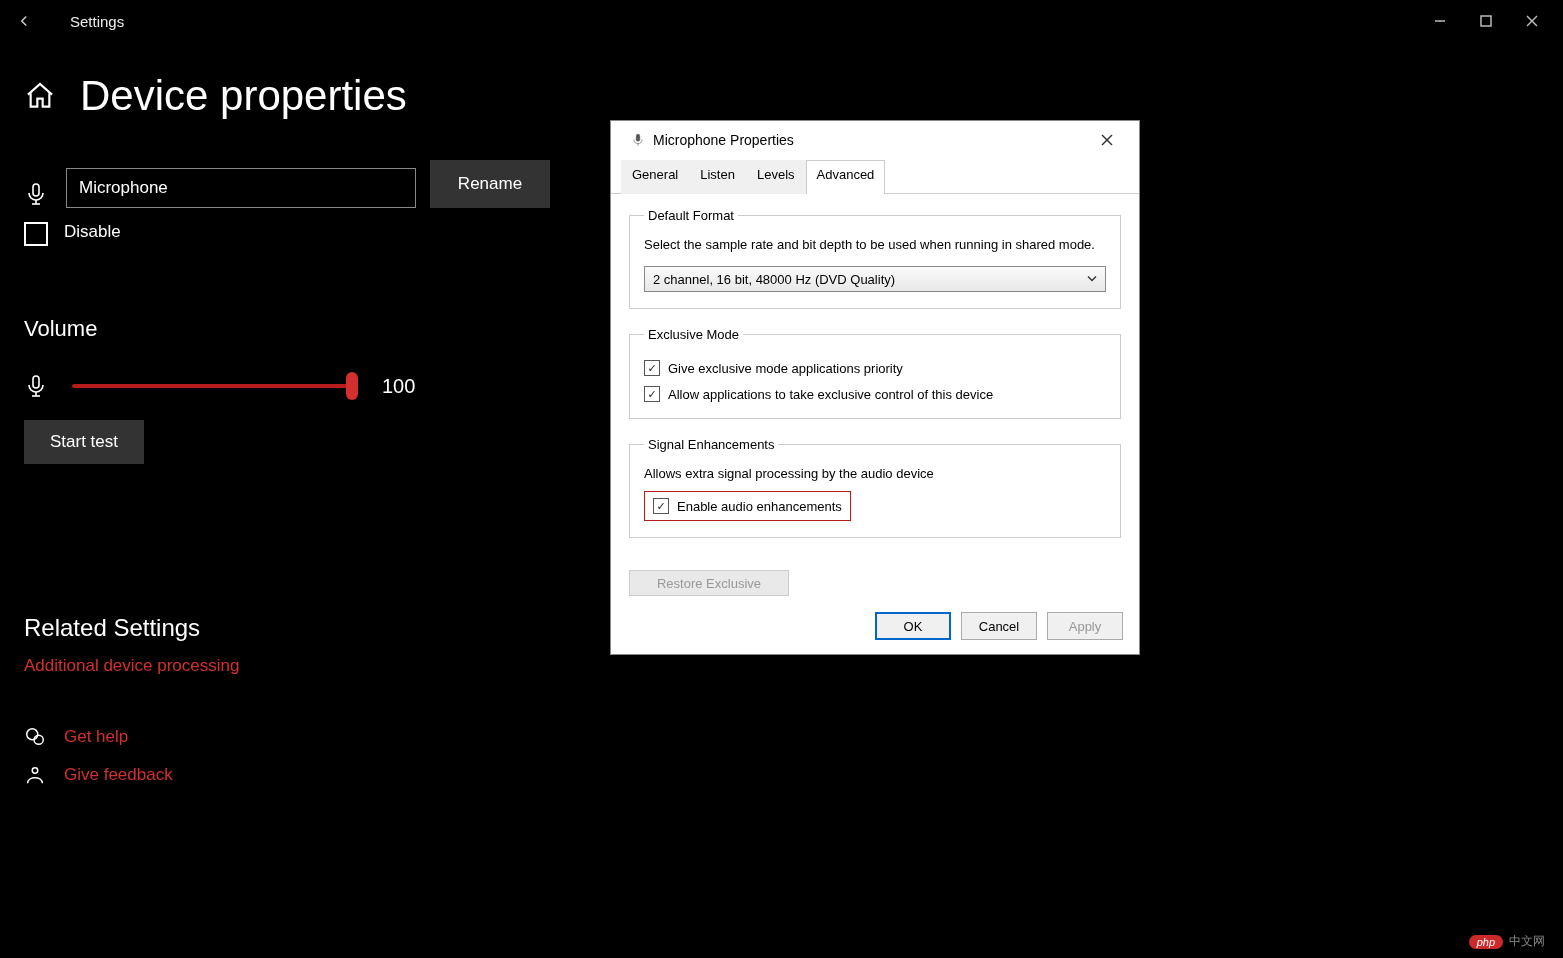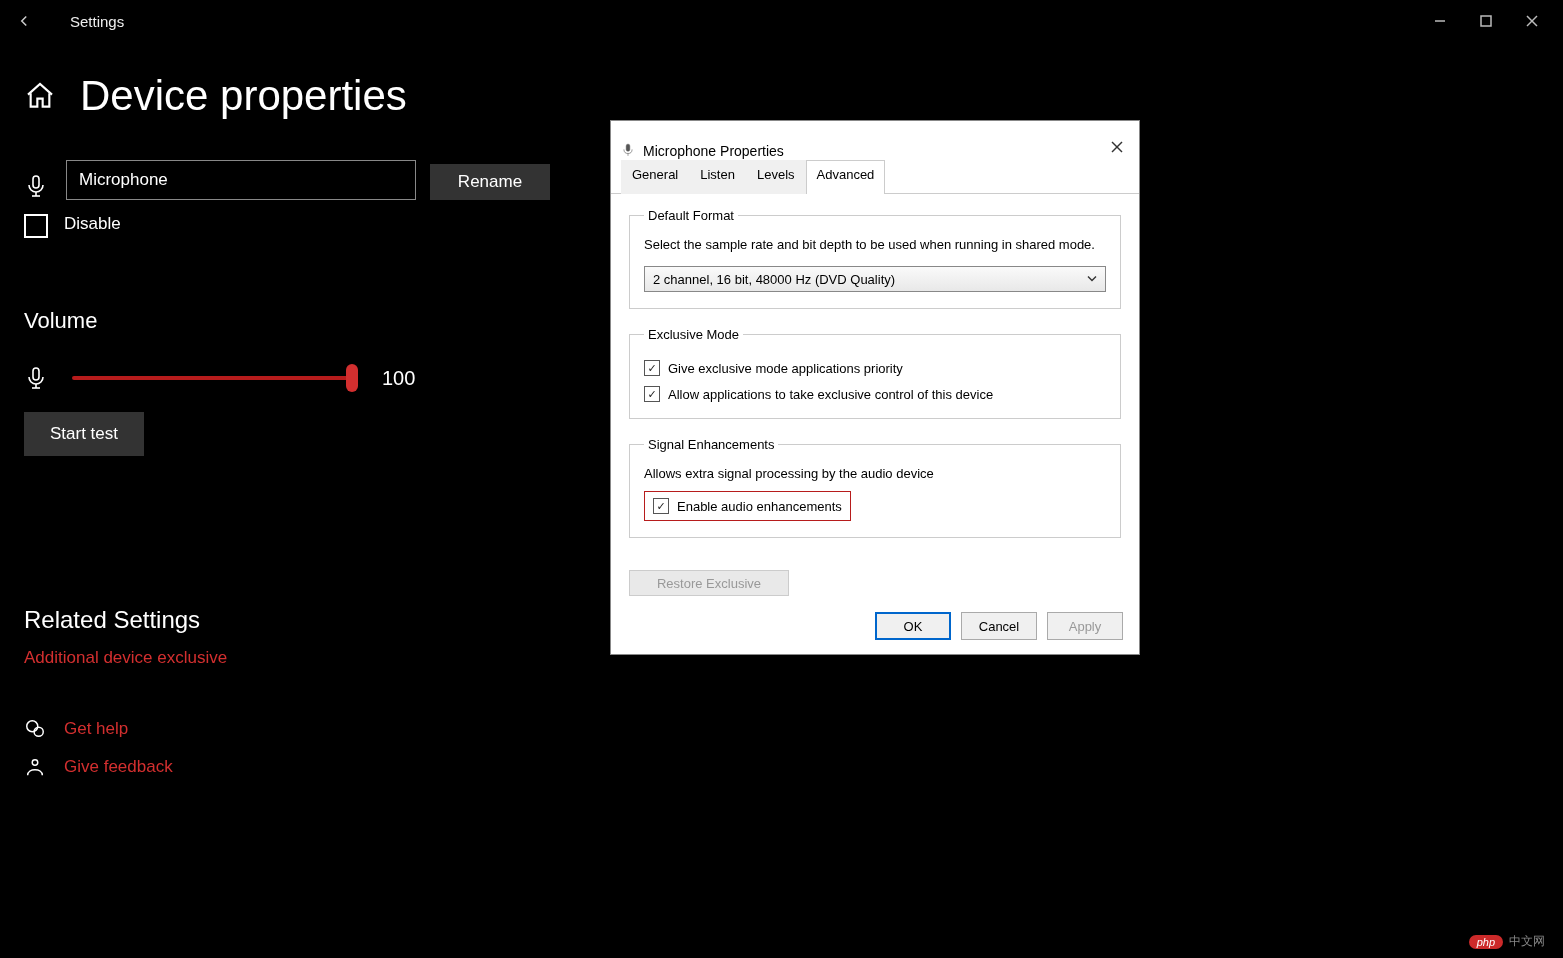--- a/index.html
+++ b/index.html
@@ -16,21 +16,21 @@
   
   .page-header { display: flex; align-items: center; margin: 30px 0 40px 24px; }
   .page-header .home { width: 32px; height: 32px; }
   .page-header h1 { font-weight: 400; font-size: 42px; margin-left: 24px; }
 
   
   .content { margin-left: 24px; }
   .device-row { display: flex; align-items: flex-end; gap: 14px; }
   .mic-icon { width: 28px; height: 28px; color: #fff; }
   .name-input { width: 350px; height: 40px; background: transparent; border: 1.5px solid #888; color: #fff; font-size: 17px; padding: 0 12px; outline: none; }
-  .rename-btn { height: 36px; width: 120px; background: #333; border: none; color: #fff; font-size: 17px; }
+  .rename-btn { height: 48px; width: 120px; background: #333; border: none; color: #fff; font-size: 17px; }
   .disable-row { display: flex; align-items: flex-start; gap: 16px; margin-top: 14px; }
   .chk { width: 24px; height: 24px; border: 2px solid #fff; display: inline-block; }
   .disable-label { font-size: 17px; }
 
   .volume-section { margin-top: 70px; }
   .volume-section h2 { font-weight: 400; font-size: 22px; }
   .slider-row { display: flex; align-items: center; gap: 20px; margin-top: 30px; }
   .slider-track { position: relative; width: 280px; height: 4px; background: #b71c1c; border-radius: 2px; }
   .slider-thumb { position: absolute; right: -6px; top: 50%; transform: translateY(-50%); width: 12px; height: 28px; background: #d32f2f; border-radius: 6px; }
   .vol-val { font-size: 20px; margin-left: 10px; }
@@ -39,21 +39,21 @@
   .related { margin-top: 150px; }
   .related h2 { font-weight: 400; font-size: 24px; }
   .red-link { color: #d32f2f; font-size: 17px; margin-top: 14px; display: block; }
 
   .help-row { display: flex; align-items: center; gap: 18px; margin-top: 50px; }
   .help-row + .help-row { margin-top: 16px; }
   .help-icon { width: 22px; height: 22px; color: #fff; }
 
   
   .dialog { position: absolute; left: 610px; top: 120px; width: 530px; background: #fff; color: #000; border: 1px solid #888; box-shadow: 0 4px 16px rgba(0,0,0,0.5); }
-  .dlg-title { display: flex; align-items: flex-end; height: 38px; padding: 0 10px; font-size: 14px; }
+  .dlg-title { display: flex; align-items: center; height: 38px; padding: 0 20px; font-size: 14px; }
   .dlg-title .mic-sm { width: 14px; height: 18px; margin-right: 8px; }
   .dlg-title .close { margin-left: auto; width: 24px; height: 24px; display: flex; align-items: center; justify-content: center; }
   .tabstrip { display: flex; border-bottom: 1px solid #ccc; background: #fff; padding: 0 10px; }
   .tab { padding: 6px 10px 12px; font-size: 13px; border: 1px solid transparent; border-bottom: none; position: relative; top: 1px; background: #f0f0f0; cursor: default; }
   .tab.active { background: #fff; border-color: #ccc; }
   .dlg-body { padding: 14px 18px 6px; font-size: 13px; }
   fieldset { border: 1px solid #ccc; margin-bottom: 18px; padding: 14px 14px 16px; }
   legend { padding: 0 4px; font-size: 13px; }
   .select { margin-top: 14px; width: 100%; height: 26px; border: 1px solid #888; background: linear-gradient(#fafafa,#e8e8e8); display: flex; align-items: center; padding: 0 8px; font-size: 13px; position: relative; }
   .select .caret { position: absolute; right: 8px; top: 50%; transform: translateY(-50%); }
@@ -145,21 +145,21 @@
       <div class="slider-track">
         <div class="slider-thumb"></div>
       </div>
       <span class="vol-val">100</span>
     </div>
     <button class="start-test">Start test</button>
   </div>
 
   <div class="related">
     <h2>Related Settings</h2>
-    <a class="red-link">Additional device exclusive</a>
+    <a class="red-link">Additional device processing</a>
 
     <div class="help-row">
       <span class="help-icon">
         <svg viewBox="0 0 24 24" width="22" height="22" fill="none" stroke="#fff" stroke-width="1.6">
             <circle cx="9" cy="9" r="6"></circle>
             <circle cx="16" cy="15" r="5"></circle>
           </svg>
       </span>
       <span class="red-link" style="margin-top:0">Get help</span>
     </div>

